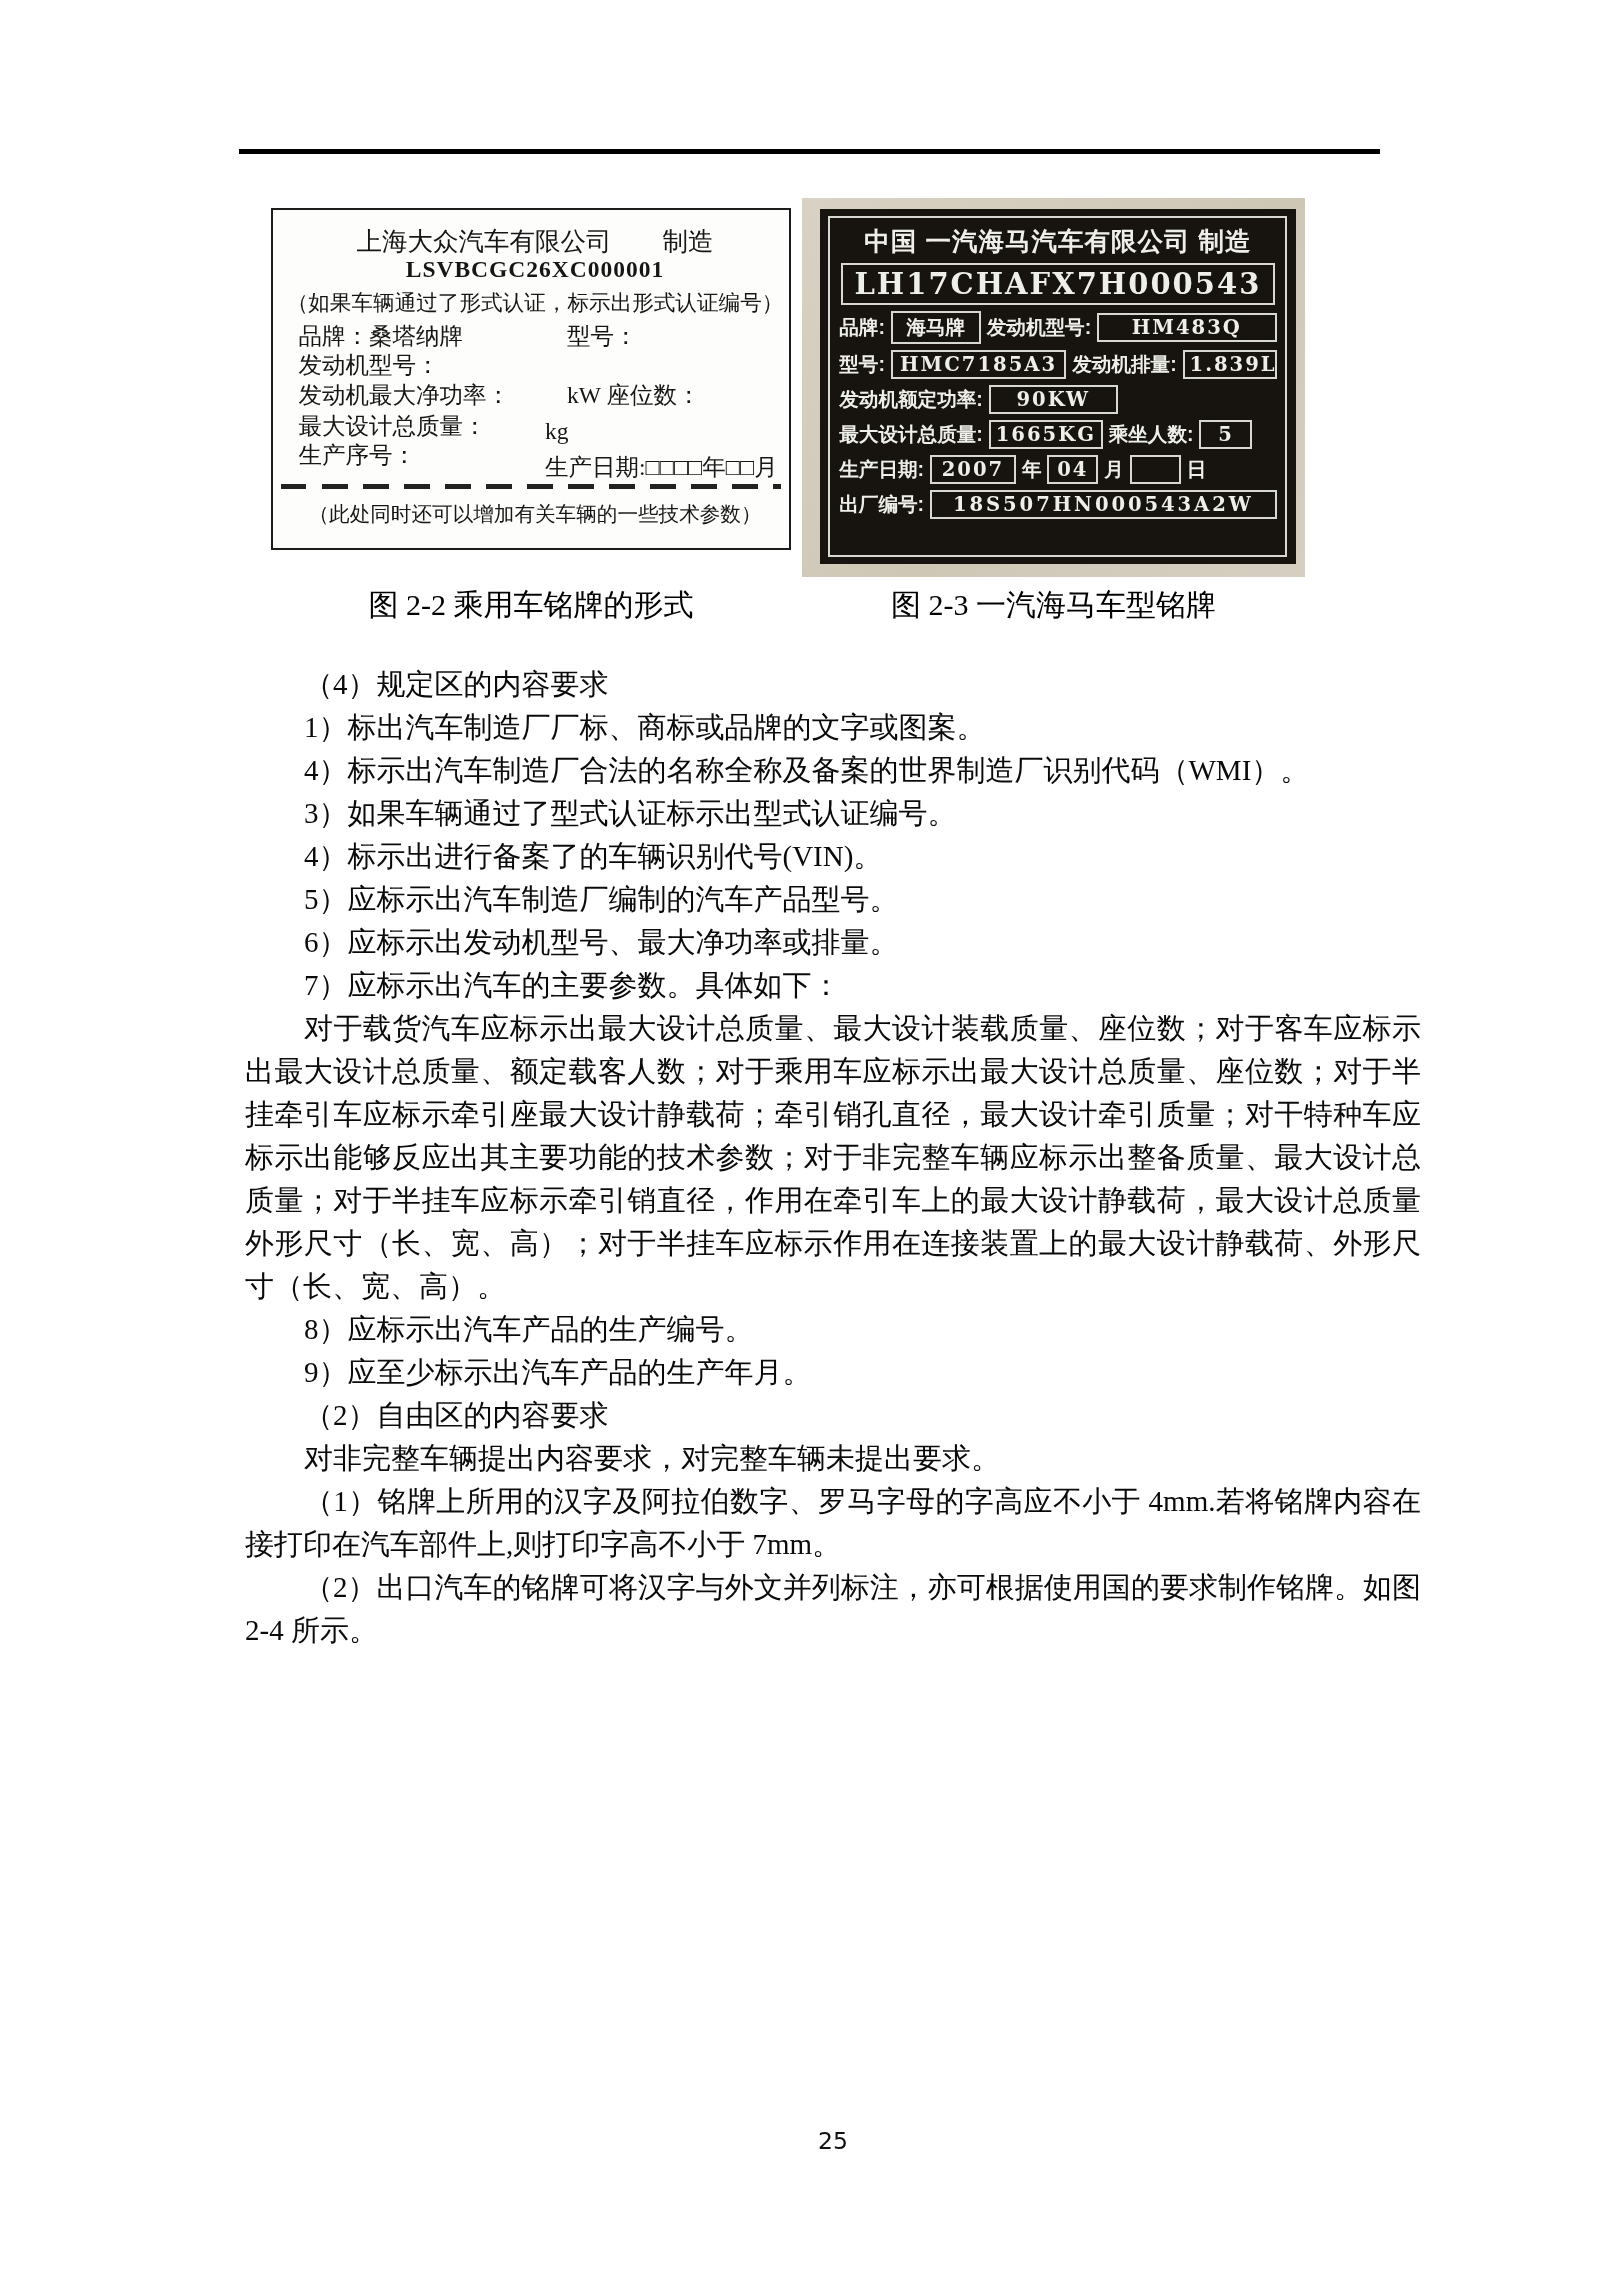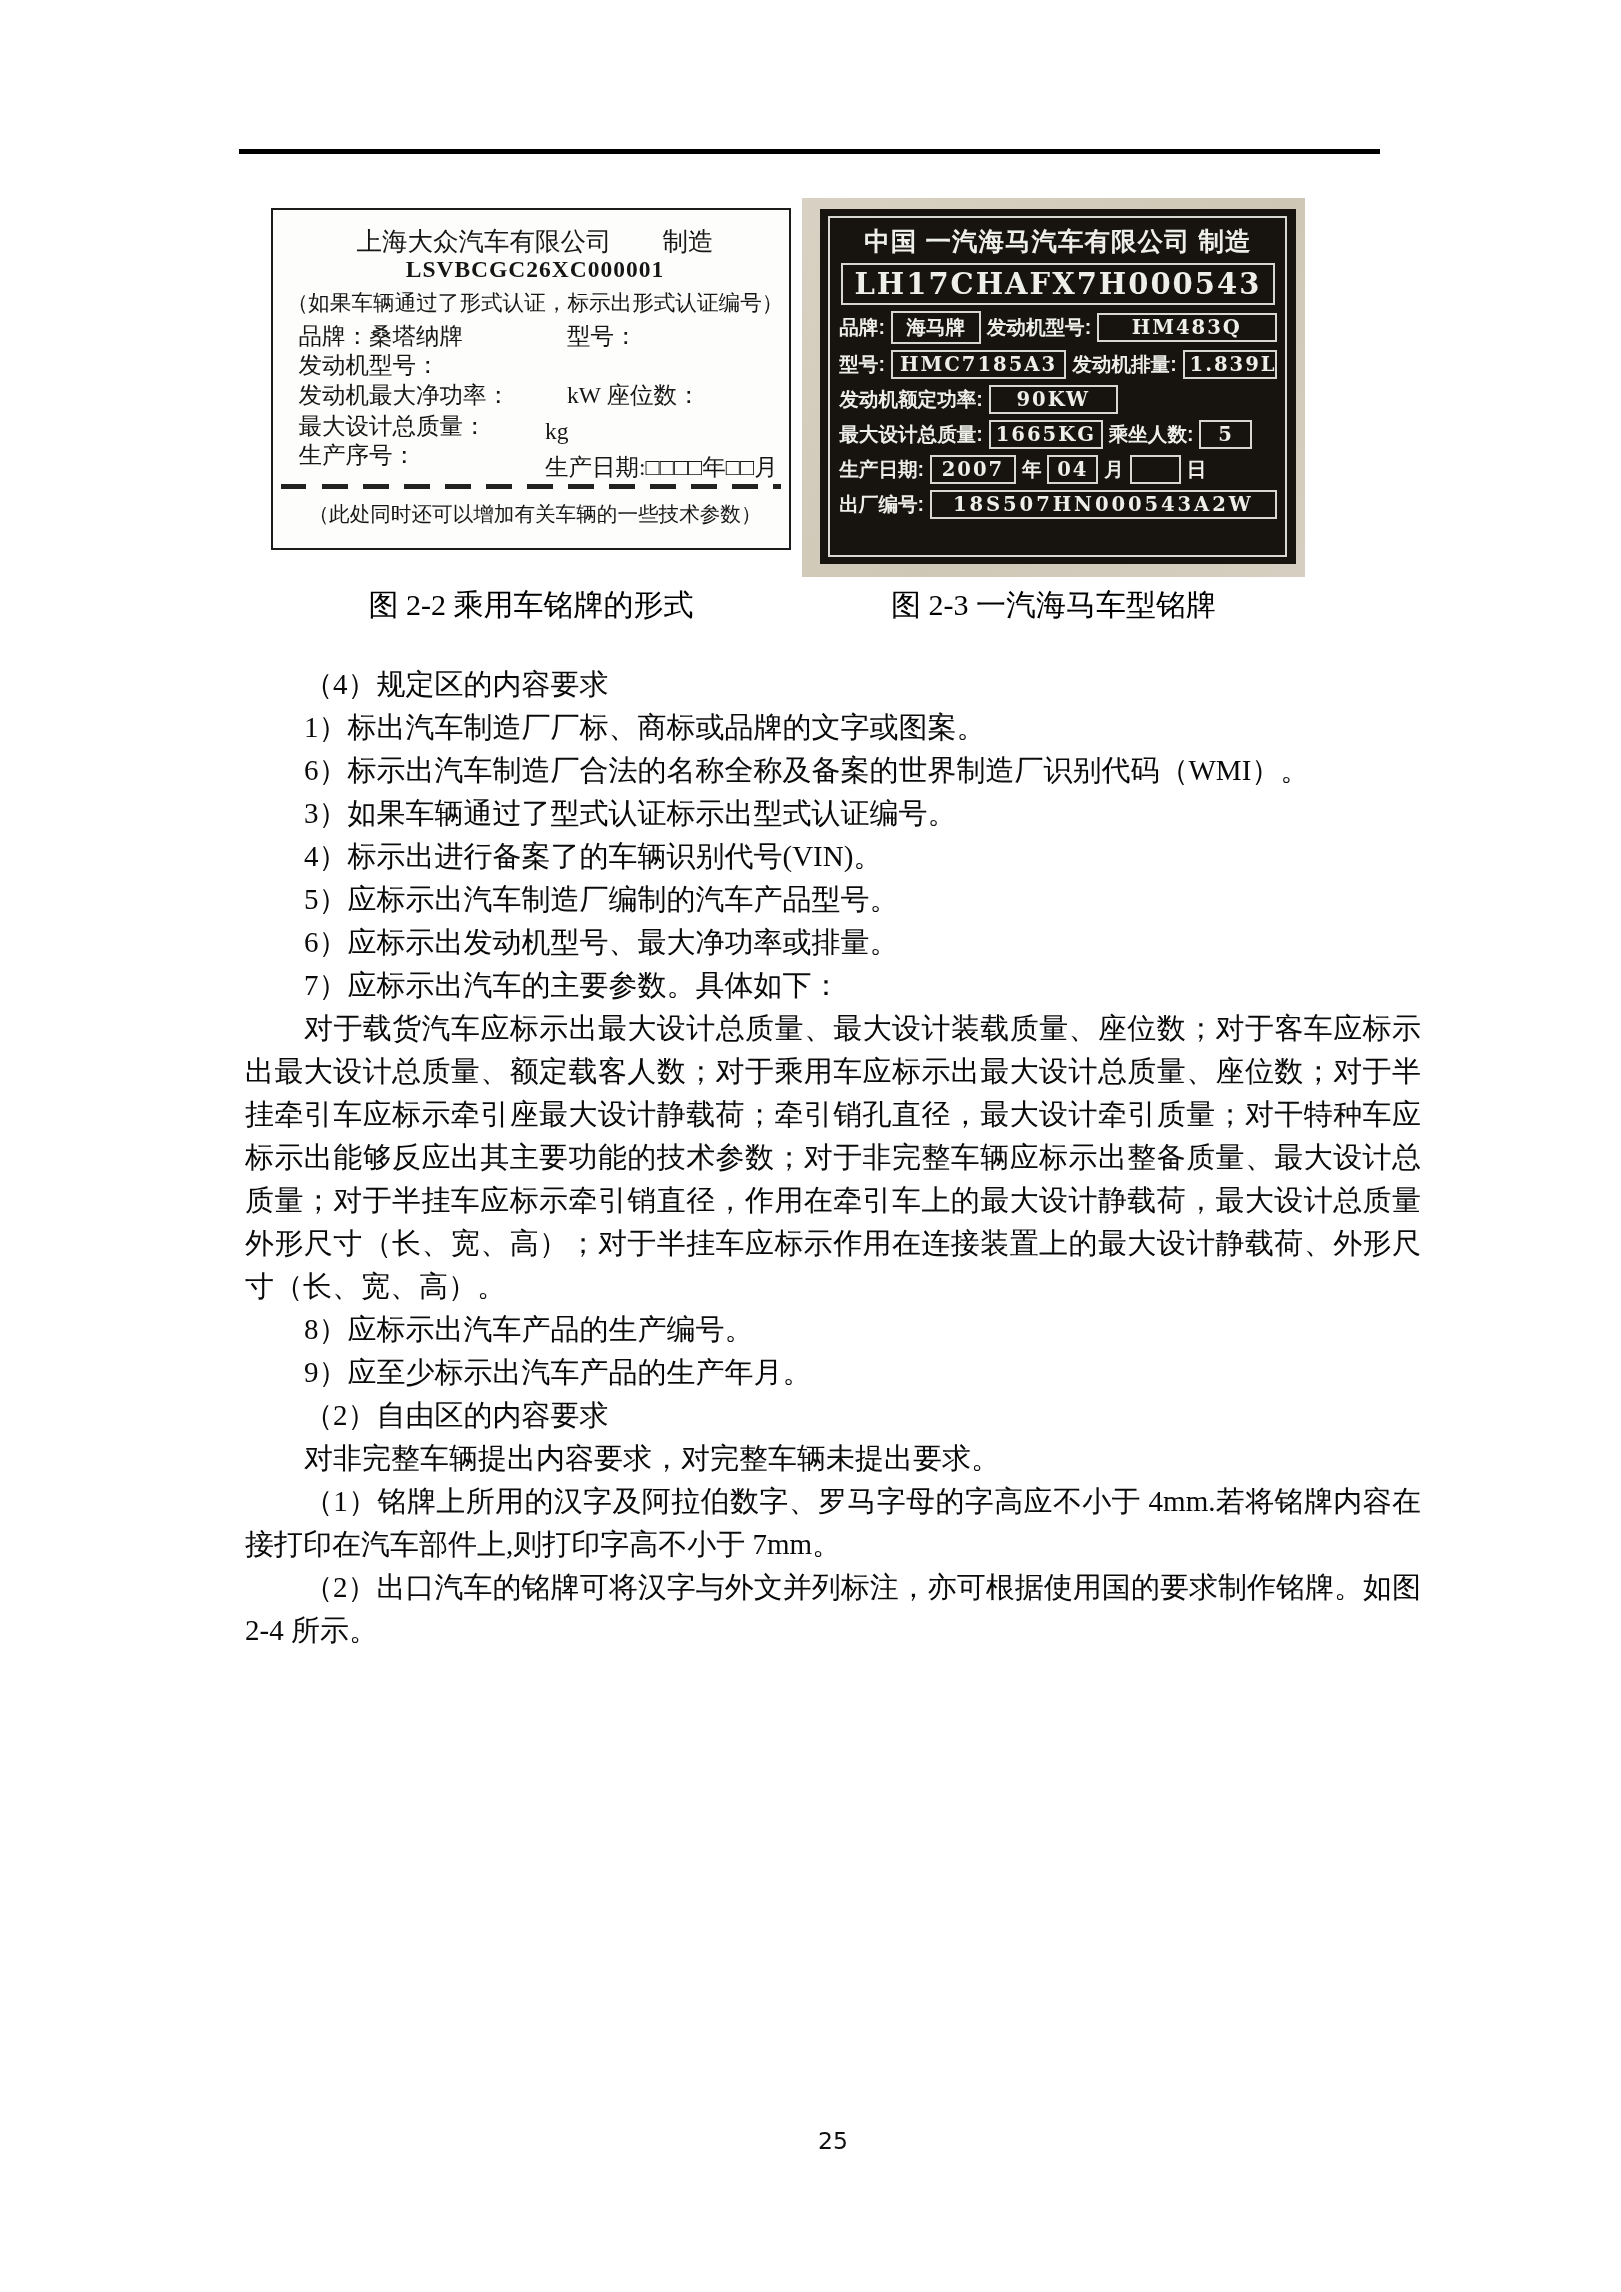--- a/index.html
+++ b/index.html
@@ -148,21 +148,21 @@
       </div>
     </div>
   </div>
 
   <div class="caption caption-left">图 2-2 乘用车铭牌的形式</div>
   <div class="caption caption-right">图 2-3 一汽海马车型铭牌</div>
 
   <div class="body-text">
     <p>（4）规定区的内容要求</p>
     <p>1）标出汽车制造厂厂标、商标或品牌的文字或图案。</p>
-    <p>6）标示出汽车制造厂合法的名称全称及备案的世界制造厂识别代码（WMI）。</p>
+    <p>4）标示出汽车制造厂合法的名称全称及备案的世界制造厂识别代码（WMI）。</p>
     <p>3）如果车辆通过了型式认证标示出型式认证编号。</p>
     <p>4）标示出进行备案了的车辆识别代号(VIN)。</p>
     <p>5）应标示出汽车制造厂编制的汽车产品型号。</p>
     <p>6）应标示出发动机型号、最大净功率或排量。</p>
     <p>7）应标示出汽车的主要参数。具体如下：</p>
     <p>对于载货汽车应标示出最大设计总质量、最大设计装载质量、座位数；对于客车应标示出最大设计总质量、额定载客人数；对于乘用车应标示出最大设计总质量、座位数；对于半挂牵引车应标示牵引座最大设计静载荷；牵引销孔直径，最大设计牵引质量；对干特种车应标示出能够反应出其主要功能的技术参数；对于非完整车辆应标示出整备质量、最大设计总质量；对于半挂车应标示牵引销直径，作用在牵引车上的最大设计静载荷，最大设计总质量外形尺寸（长、宽、高）；对于半挂车应标示作用在连接装置上的最大设计静载荷、外形尺寸（长、宽、高）。</p>
     <p>8）应标示出汽车产品的生产编号。</p>
     <p>9）应至少标示出汽车产品的生产年月。</p>
     <p>（2）自由区的内容要求</p>
     <p>对非完整车辆提出内容要求，对完整车辆未提出要求。</p>

